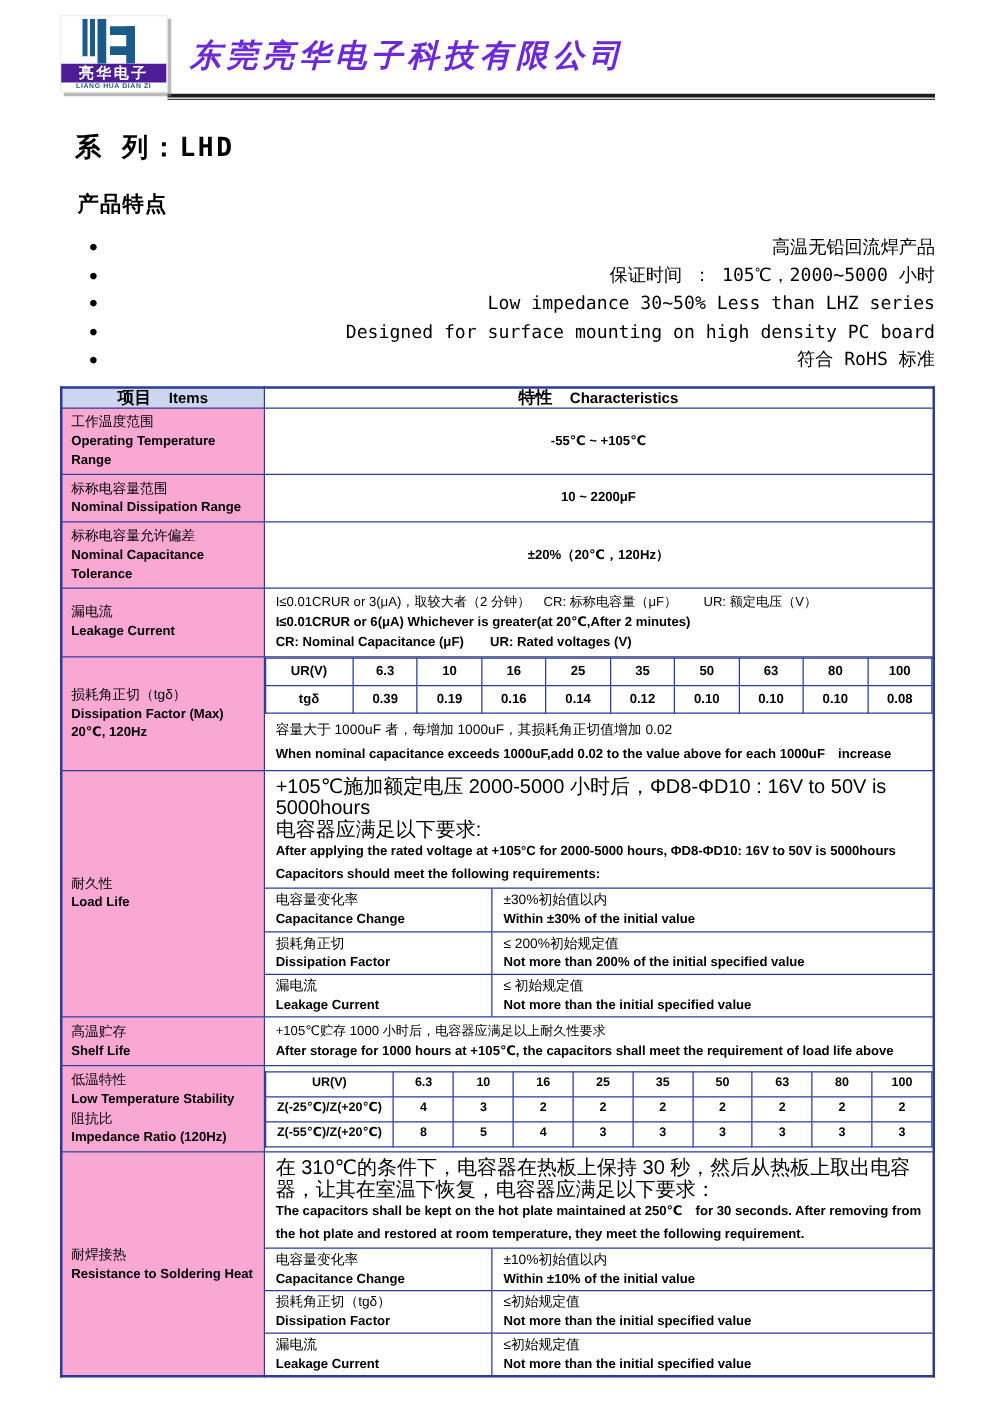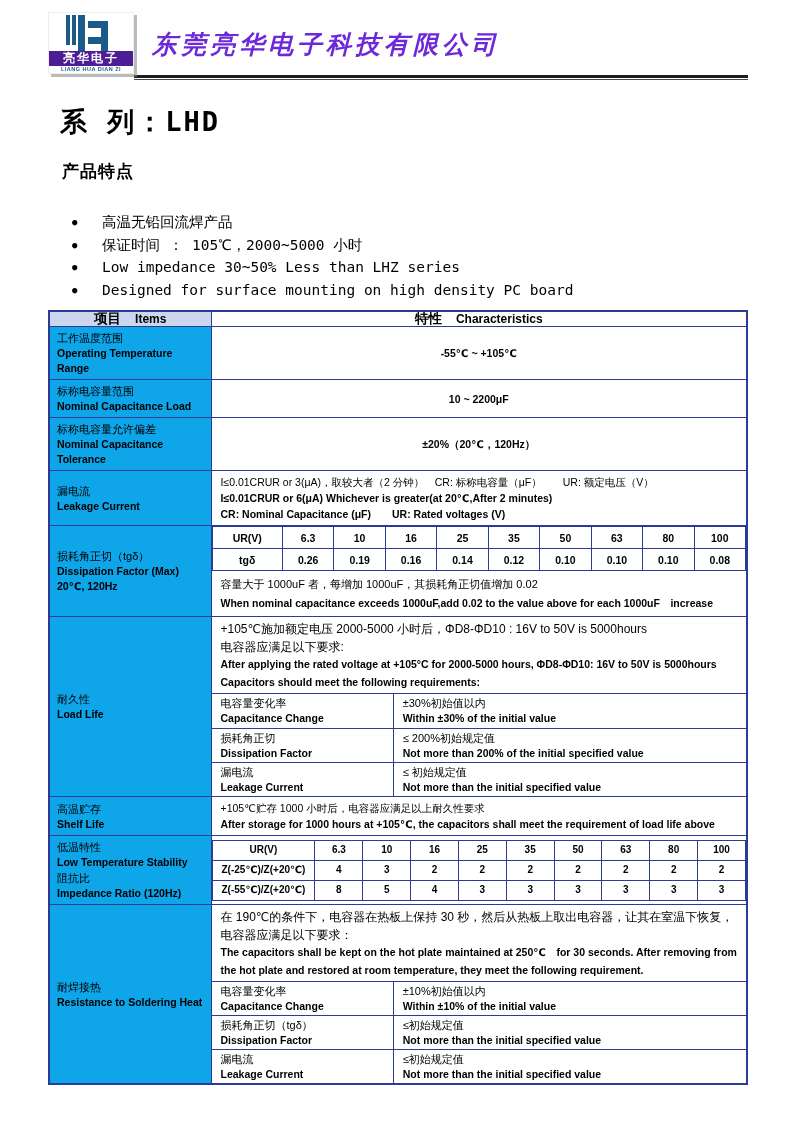--- a/index.html
+++ b/index.html
@@ -32,45 +32,45 @@
     font-family: "Liberation Serif","DejaVu Serif",serif;
     font-style: italic; font-weight: bold; color: #6d28d9;
     font-size: 25px; letter-spacing: 4px; margin: 16px 0 0 18px; white-space: nowrap;
   }
   .hdr-rule { position: absolute; left: 86px; right: 0; top: 63px; z-index: 1; }
   .hdr-rule .r1 { height: 3px; background: #1d1d1d; }
   .hdr-rule .r2 { height: 1px; background: #444; margin-top: 1px; }
 
   .series-title {
     font-family: "DejaVu Sans Mono","Liberation Mono",monospace;
-    font-weight: bold; font-size: 27px; letter-spacing: 2px; margin: 14px 0 4px 12px;
+    font-weight: bold; font-size: 21px; letter-spacing: 2px; margin: 14px 0 4px 12px;
   }
 
   
   .features { margin: 20px 0 0 14px; }
   .features-heading { font-weight: bold; font-size: 17px; letter-spacing: 1px; }
-  .features ul { list-style: none; margin: 28px 0 0 6px; }
+  .features ul { list-style: none; margin: 12px 0 0 6px; text-align: right; }
   .features li {
     font-family: "DejaVu Sans Mono","Liberation Mono",monospace;
     font-size: 14.5px; line-height: 22.5px; position: relative; padding-left: 34px;
   }
   .features li::before {
     content: "●"; position: absolute; left: 4px; top: 0; font-size: 9px; line-height: 22.5px;
   }
 
   
   table.spec {
     width: 700px; margin-top: 9px; border-collapse: collapse; table-layout: fixed;
     border: 2px solid #2c3c96;
   }
   table.spec > tbody > tr > td {
     border: 1px solid #2c3c96; vertical-align: middle;
     font-size: 10.5px; line-height: 14px;
   }
-  td.lbl { background: #0ea5e9; padding: 3px 6px 3px 7px; }
+  td.lbl { background: #f9a8d4; padding: 3px 6px 3px 7px; }
   td.lbl .zh { font-size: 11px; line-height: 16px; }
   td.lbl .en { font-weight: bold; font-size: 10.5px; line-height: 15px; }
   td.val { text-align: center; font-weight: bold; padding: 2px 4px; }
   td.head-l { background: #ccd6ee; text-align: center; }
   td.head-r { text-align: center; }
   .head-zh { font-weight: bold; font-size: 13.5px; }
   .head-en { font-weight: bold; font-size: 12px; margin-left: 14px; }
   td.txtcell { padding: 3px 9px; }
   td.txtcell div { line-height: 16px; }
   td.nopad { padding: 0; vertical-align: top; margin-left: 11px; }
@@ -83,21 +83,21 @@
   table.inner tr > td:first-child { font-weight: bold; }
   table.inner.volt td { height: 22px; }
   table.inner.lowt td { height: 20px; font-size: 10px; }
 
   .note { padding: 4px 9px 3px 9px; }
   .note div { line-height: 19px; font-size: 10.5px; }
   .note .zh { font-size: 11px; }
 
   .intro { padding: 4px 9px 2px 9px; border-bottom: 1px solid #2c3c96; }
   .intro div { line-height: 17.5px; }
-  .intro .zh { font-size: 12px; }
+  .intro .zh { font-size: 16px; }
   .intro .en { font-size: 10.5px; }
 
   table.reqs { width: 100%; border-collapse: collapse; table-layout: fixed; }
   table.reqs td { border: 1px solid #2c3c96; padding: 2px 9px; vertical-align: middle; }
   table.reqs td .zh { font-size: 11px; line-height: 15px; }
   table.reqs td .en { font-weight: bold; font-size: 10.5px; line-height: 14px; }
   table.reqs tr { height: 34px; }
   table.reqs.solder tr { height: 30px; }
   table.reqs td:first-child { border-left: none; }
   table.reqs td:last-child { border-right: none; }
@@ -132,20 +132,21 @@
 
     <div class="series-title">系 列：LHD</div>
 
     <div class="features">
       <div class="features-heading">产品特点</div>
       <ul>
         <li>高温无铅回流焊产品</li>
         <li>保证时间 ： 105℃，2000~5000 小时</li>
         <li>Low impedance 30~50% Less than LHZ series</li>
         <li>Designed for surface mounting on high density PC board</li>
+        <li>符合 RoHS 标准</li>
       </ul>
     </div>
 
     <table class="spec">
       <colgroup>
           <col style="width:162px">
           <col>
         </colgroup>
       <tbody>
 
@@ -163,21 +164,21 @@
           <div class="zh">工作温度范围</div>
           <div class="en">Operating Temperature Range</div>
         </td>
         <td class="val">-55℃ ~ +105℃</td>
       </tr>
 
 
       <tr style="height:32px">
         <td class="lbl">
           <div class="zh">标称电容量范围</div>
-          <div class="en">Nominal Capacitance Load</div>
+          <div class="en">Nominal Dissipation Range</div>
         </td>
         <td class="val">10 ~ 2200μF</td>
       </tr>
 
       <tr style="height:32px">
         <td class="lbl">
           <div class="zh">标称电容量允许偏差</div>
           <div class="en">Nominal Capacitance Tolerance</div>
         </td>
         <td class="val">±20%（20℃，120Hz）</td>
@@ -223,21 +224,21 @@
                 <td>16</td>
                 <td>25</td>
                 <td>35</td>
                 <td>50</td>
                 <td>63</td>
                 <td>80</td>
                 <td>100</td>
               </tr>
               <tr>
                 <td>tgδ</td>
-                <td>0.26</td>
+                <td>0.39</td>
                 <td>0.19</td>
                 <td>0.16</td>
                 <td>0.14</td>
                 <td>0.12</td>
                 <td>0.10</td>
                 <td>0.10</td>
                 <td>0.10</td>
                 <td>0.08</td>
               </tr>
             </tbody>
@@ -376,21 +377,21 @@
         </td>
       </tr>
 
       <tr>
         <td class="lbl">
           <div class="zh">耐焊接热</div>
           <div class="en">Resistance to Soldering Heat</div>
         </td>
         <td class="nopad">
           <div class="intro">
-            <div class="zh">在 190℃的条件下，电容器在热板上保持 30 秒，然后从热板上取出电容器，让其在室温下恢复，电容器应满足以下要求：</div>
+            <div class="zh">在 310℃的条件下，电容器在热板上保持 30 秒，然后从热板上取出电容器，让其在室温下恢复，电容器应满足以下要求：</div>
             <div class="en" style="font-weight:bold">The capacitors shall be kept on the hot plate maintained at 250℃　for 30 seconds. After removing from the hot plate and restored at room temperature, they meet the following requirement.</div>
           </div>
           <table class="reqs solder">
             <colgroup>
                   <col style="width:34%">
                   <col>
                 </colgroup>
             <tbody>
               <tr>
                 <td>

